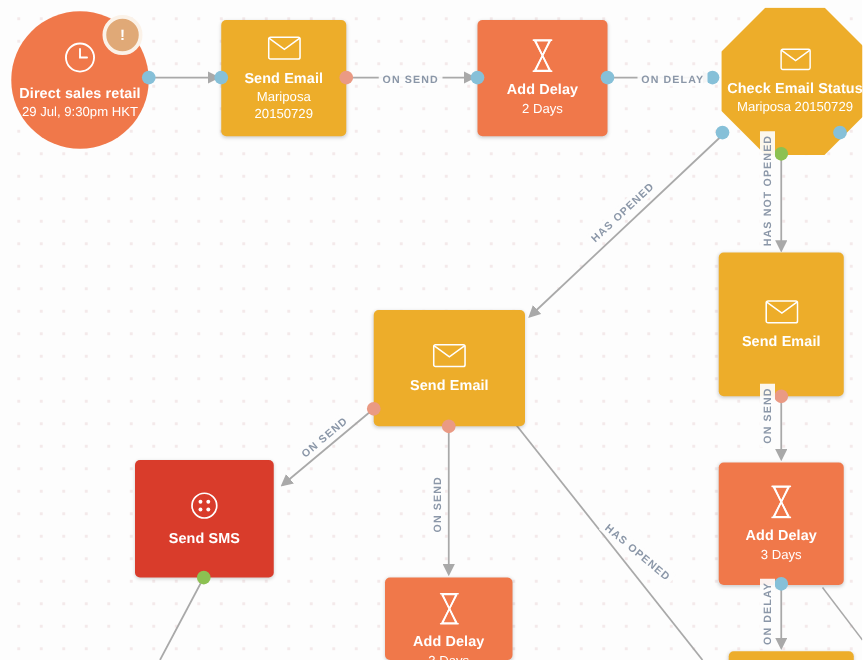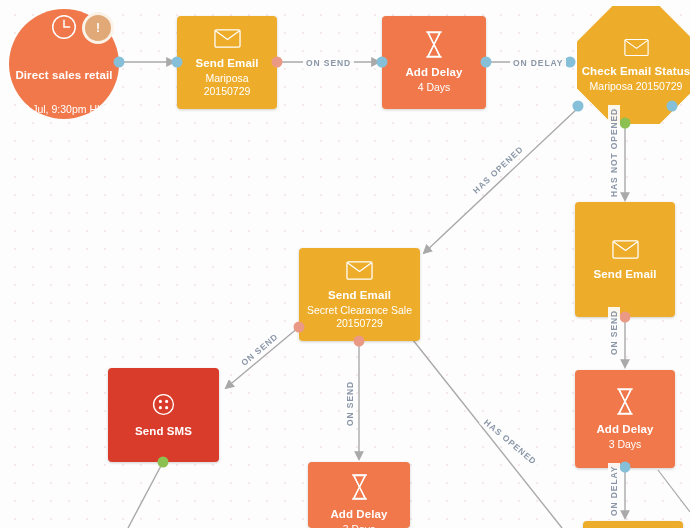--- a/index.html
+++ b/index.html
@@ -32,21 +32,21 @@
     box-sizing: border-box;
     color: #ffffff;
     text-align: center;
     display: flex;
     flex-direction: column;
     align-items: center;
     justify-content: center;
     box-shadow: 0 1px 3px rgba(0,0,0,0.18);
   }
   .node-rect { border-radius: 4px; }
-  .node-circle { border-radius: 50%; box-shadow: none; gap: 19px; }
+  .node-circle { border-radius: 50%; box-shadow: none; }
   .node-octagon {
     clip-path: polygon(30% 0%, 70% 0%, 100% 30%, 100% 70%, 70% 100%, 30% 100%, 0% 70%, 0% 30%);
     box-shadow: none;
   }
   .node-icon {
     margin-bottom: 7px;
     line-height: 0;
   }
   .node-title {
     font-size: 11.5px;
@@ -172,21 +172,21 @@
 
   <div class="node node-rect c-orange" style="left:382px; top:16px; width:104px; height:93px;">
     <span class="node-icon">
       <svg width="22" height="27" viewBox="0 0 20 26" fill="none" stroke="#ffffff" stroke-width="1.3">
         <path d="M3 1 H17 M3 25 H17" stroke-linecap="round"></path>
         <path d="M4 1.5 L16 24.5 M16 1.5 L4 24.5"></path>
         <path d="M4.5 1.5 H15.5 L10 13 Z M4.5 24.5 H15.5 L10 13 Z"></path>
       </svg>
     </span>
     <div class="node-title">Add Delay</div>
-    <div class="node-sub">4 Days</div>
+    <div class="node-sub">2 Days</div>
   </div>
   <span class="port port-in" style="left:382px; top:62px;"></span>
   <span class="port port-in" style="left:486px; top:62px;"></span>
 
   <div class="node node-octagon c-yellow" style="left:558px; top:6px; width:118px; height:118px;margin-left:19px;">
     <span class="node-icon">
       <svg width="25" height="19" viewBox="0 0 28 20" fill="none" stroke="#ffffff" stroke-width="1.3">
         <rect x="1" y="1" width="26" height="18" rx="1.5"></rect>
         <path d="M1.5 2 L14 11 L26.5 2" stroke-linecap="round"></path>
       </svg>
@@ -211,21 +211,20 @@
   <span class="port port-out" style="left:625px; top:317px;"></span>
 
   <div class="node node-rect c-yellow" style="left:299px; top:248px; width:121px; height:93px;">
     <span class="node-icon">
       <svg width="27" height="21" viewBox="0 0 28 20" fill="none" stroke="#ffffff" stroke-width="1.3">
         <rect x="1" y="1" width="26" height="18" rx="1.5"></rect>
         <path d="M1.5 2 L14 11 L26.5 2" stroke-linecap="round"></path>
       </svg>
     </span>
     <div class="node-title">Send Email</div>
-    <div class="node-sub">Secret Clearance Sale 20150729</div>
   </div>
   <span class="port port-out" style="left:299px; top:327px;"></span>
   <span class="port port-out" style="left:359px; top:341px;"></span>
 
   <div class="node node-rect c-orange" style="left:575px; top:370px; width:100px; height:98px;">
     <span class="node-icon">
       <svg width="22" height="27" viewBox="0 0 20 26" fill="none" stroke="#ffffff" stroke-width="1.3">
         <path d="M3 1 H17 M3 25 H17" stroke-linecap="round"></path>
         <path d="M4 1.5 L16 24.5 M16 1.5 L4 24.5"></path>
         <path d="M4.5 1.5 H15.5 L10 13 Z M4.5 24.5 H15.5 L10 13 Z"></path>

